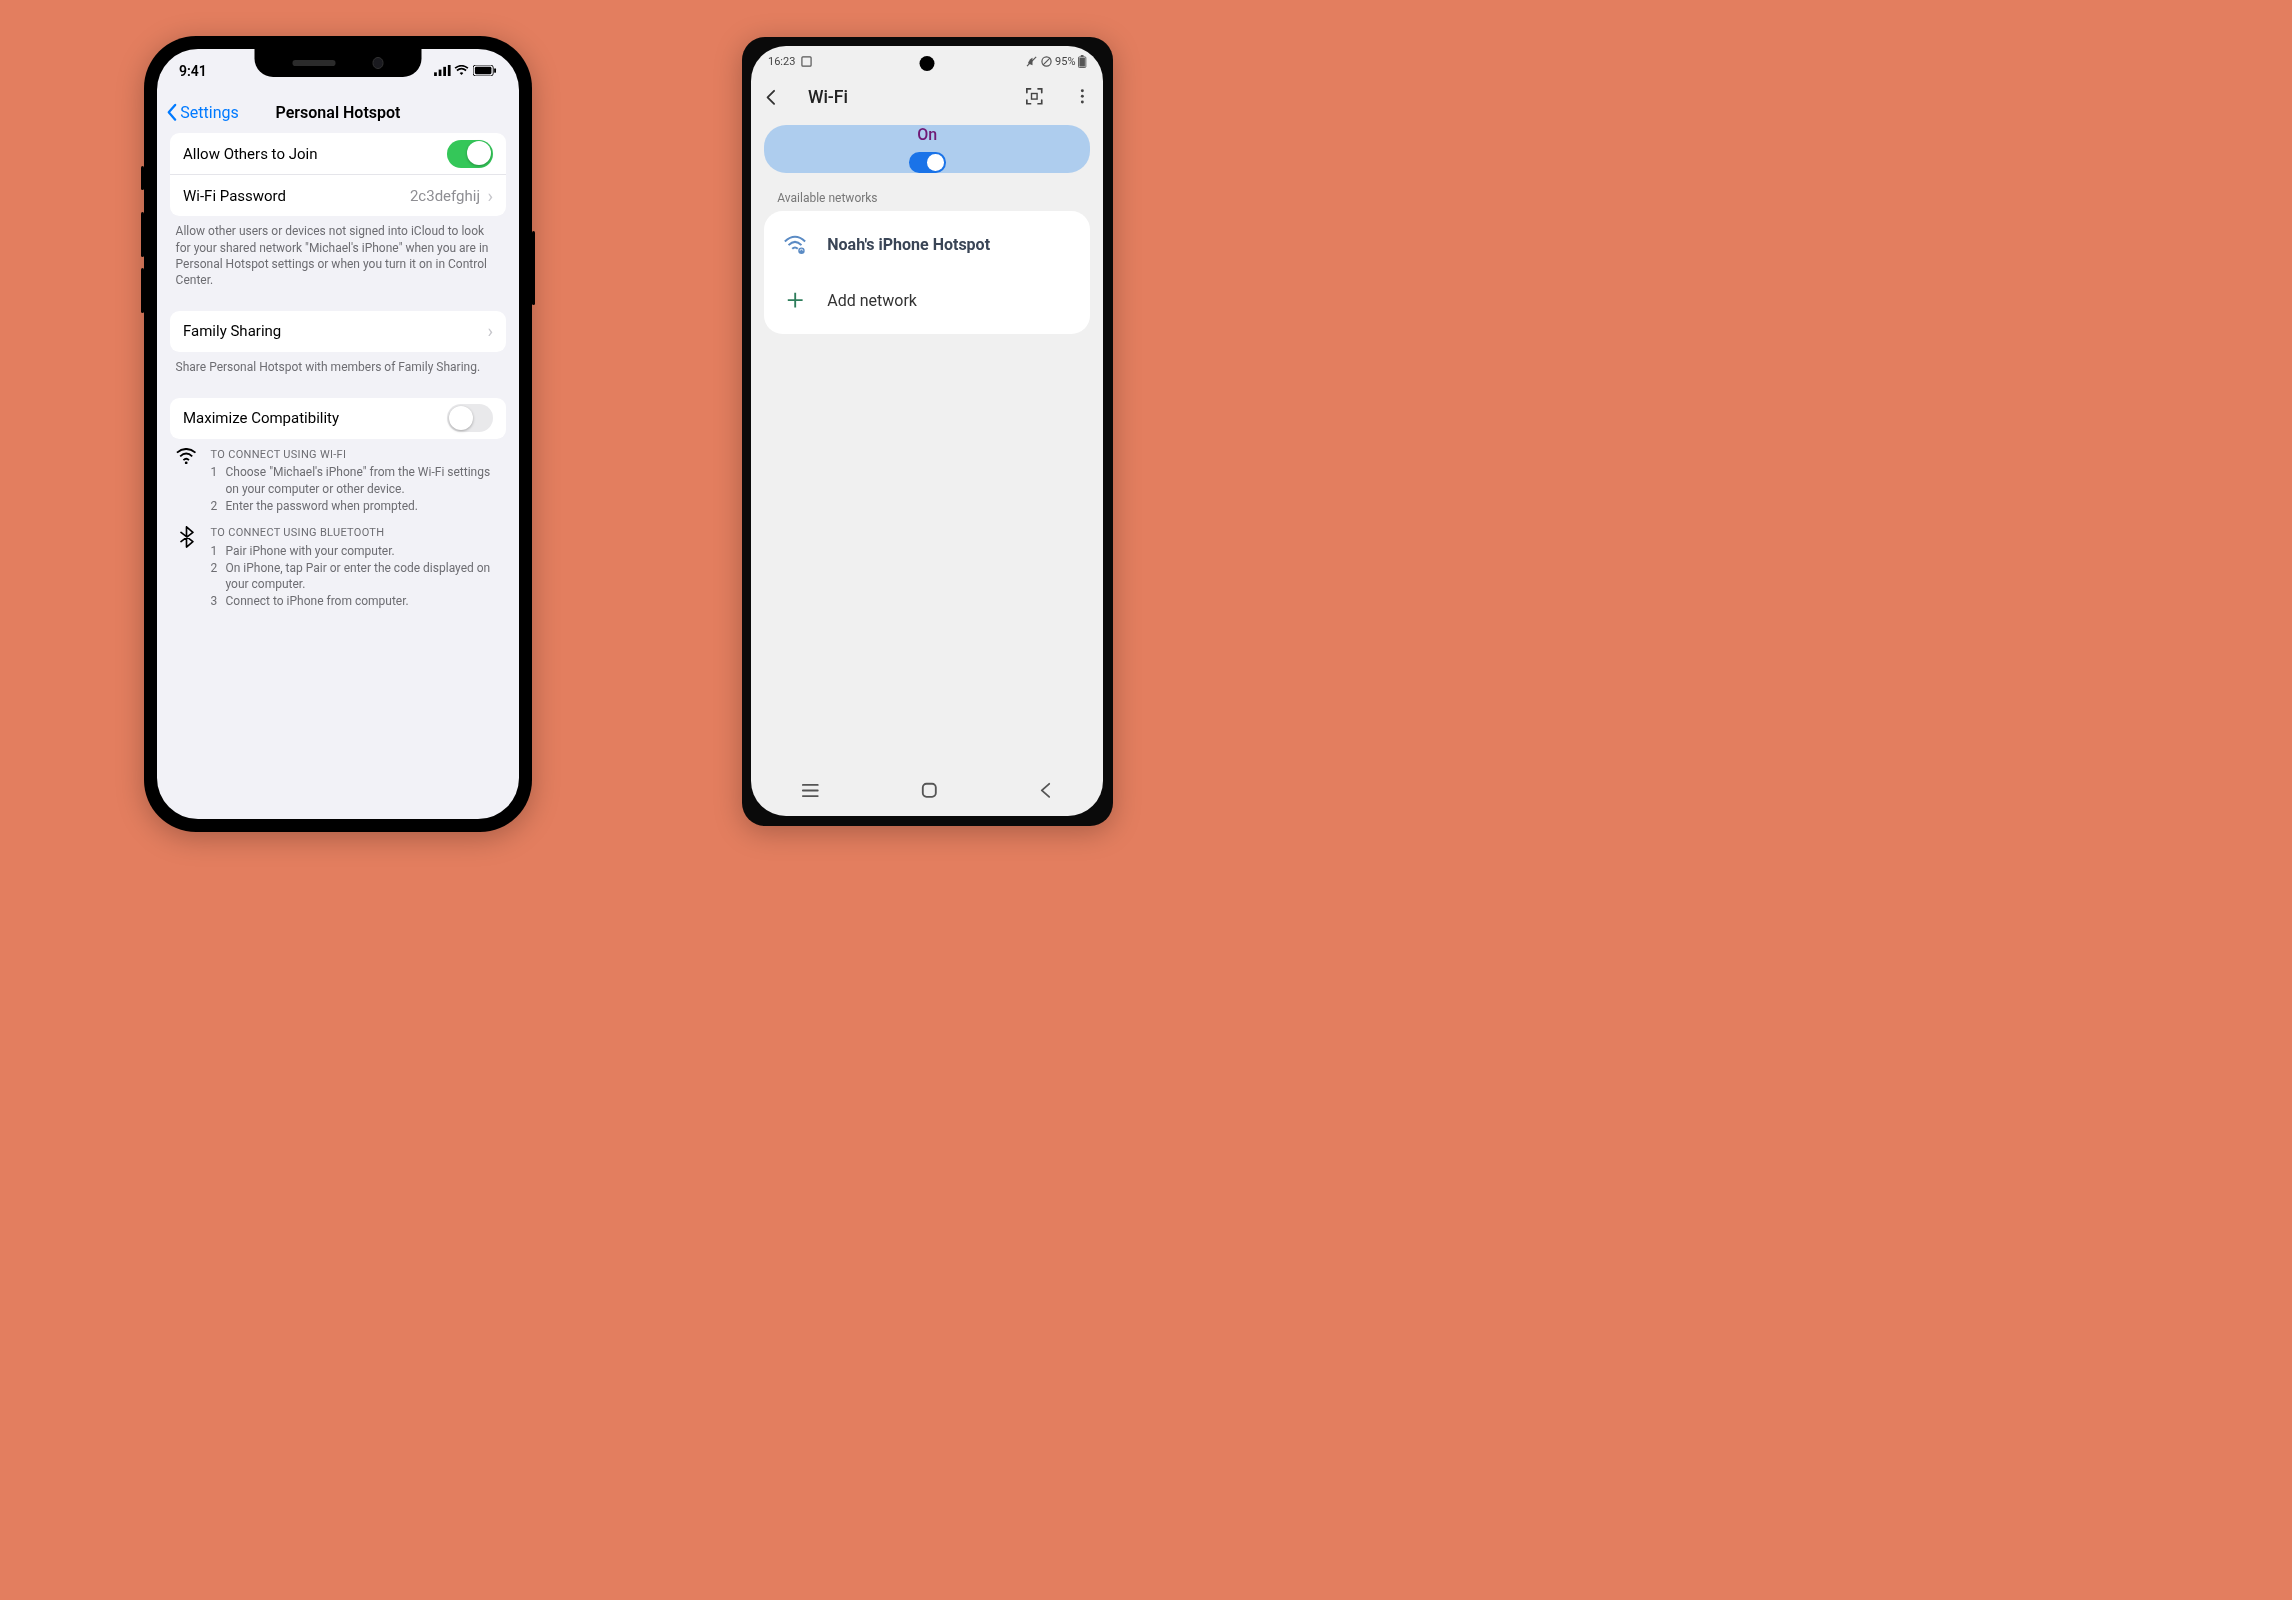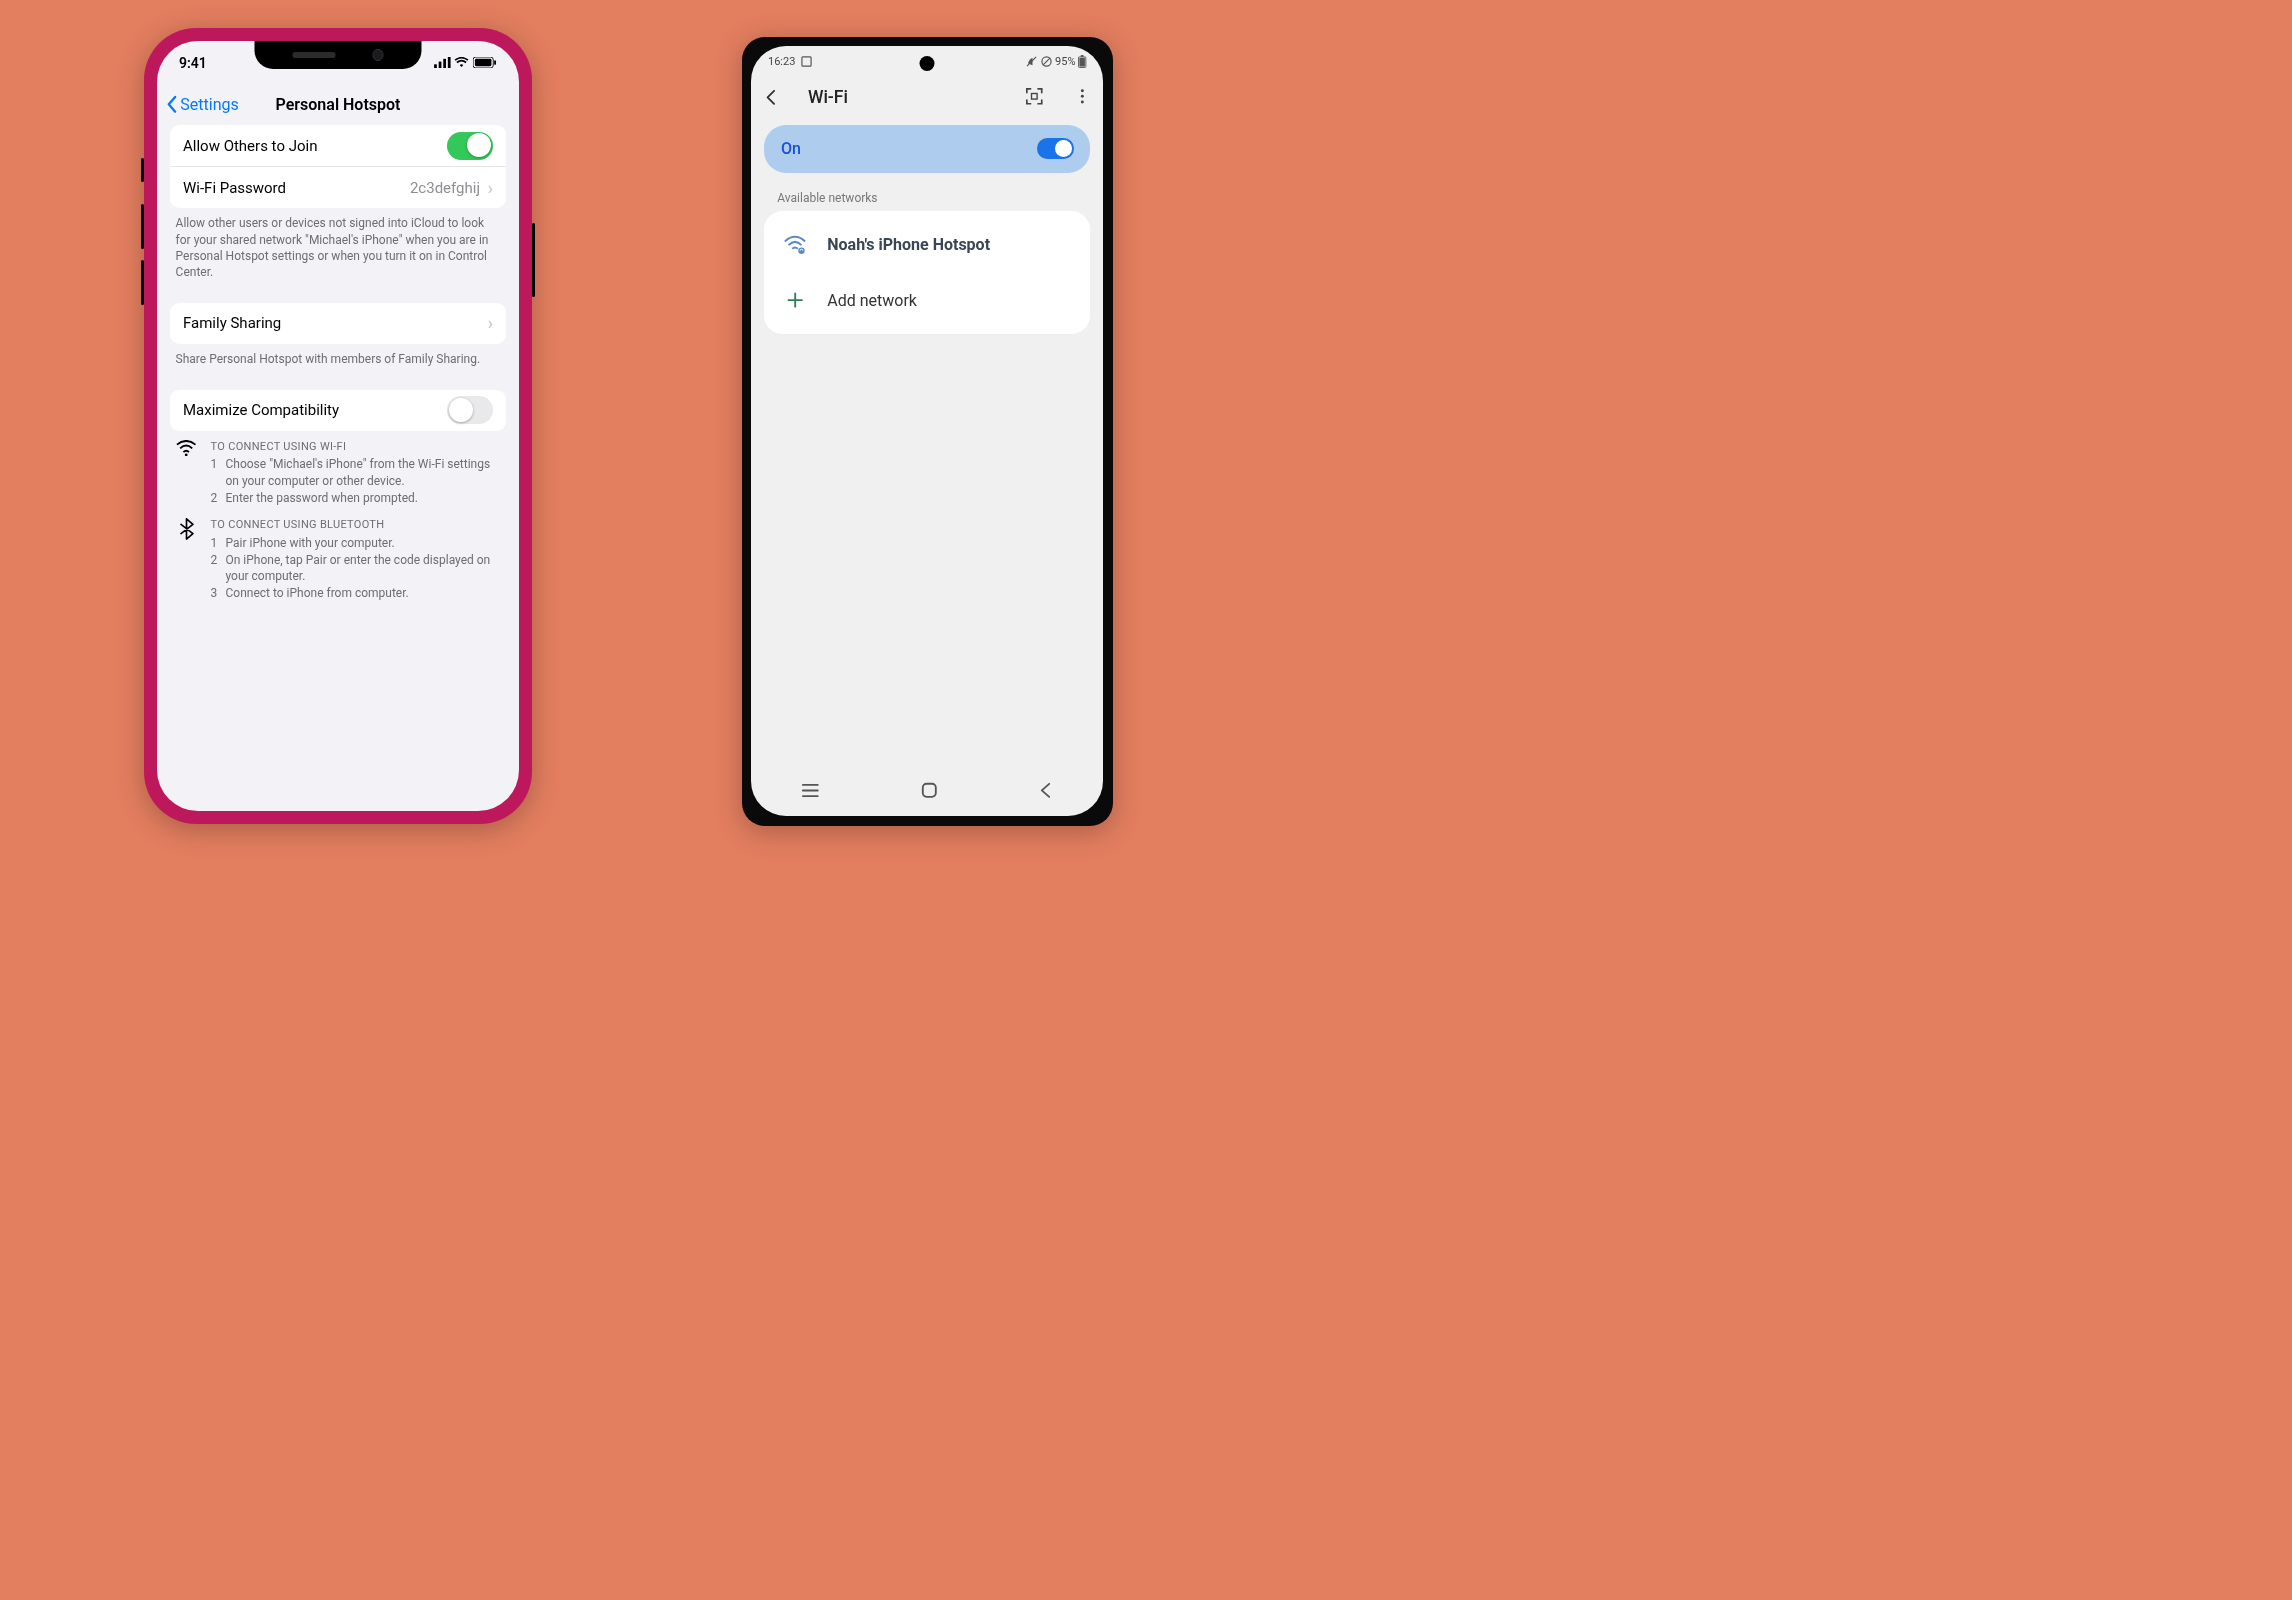--- a/index.html
+++ b/index.html
@@ -7,23 +7,23 @@
     background:#e37e5f;
     width:1377px;height:961px;
     font-family:-apple-system,BlinkMacSystemFont,"Segoe UI",Roboto,Helvetica,Arial,sans-serif;
     position:relative;
     -webkit-font-smoothing:antialiased;
   }
 
   
   .iphone{
     position:absolute;
-    left:144px;top:28px;
+    left:144px;top:36px;
     width:362px;height:770px;
-    background:#be185d;
+    background:#000000;
     border-radius:52px;
     padding:13px;
     box-shadow:0 5.6px 28px rgba(0,0,0,.25);
   }
   .iphone-inner{
     width:100%;height:100%;
     background:#f2f2f7;
     border-radius:41px;
     overflow:hidden;
     position:relative;
@@ -105,21 +105,21 @@
   }
   .and-status-right{display:flex;align-items:center;gap:2.8px;}
   .and-head{
     height:41px;display:flex;align-items:center;padding:0 11px;gap:27px;font-size:17.6px;color:#222;font-weight:500;
   }
   .and-head .spacer{flex:1;}
   .and-head .ico{width:20.4px;height:20.4px;display:flex;align-items:center;justify-content:center;color:#444;font-size:16.7px;}
   .and-toggle-row{
     margin:7.4px 13px;background:#aecdee;border-radius:22px;height:48px;
     display:flex;align-items:center;justify-content:space-between;padding:0 16.7px;
-    color:#1d4ed8;font-size:16px;font-weight:500;
+    color:#701a75;font-size:16px;font-weight:500;flex-direction:column;
   }
   .and-switch{
     width:37px;height:20.4px;border-radius:10.2px;background:#1a73e8;position:relative;
   }
   .and-switch .kn{width:16.7px;height:16.7px;border-radius:50%;background:#fff;position:absolute;right:1.9px;top:1.9px;}
   .and-label{padding:11px 26px 5.6px;font-size:12px;color:#777;}
   .and-card{
     margin:0 13px;background:#fff;border-radius:18.6px;overflow:hidden;padding:5.6px 0;
   }
   .and-row{

